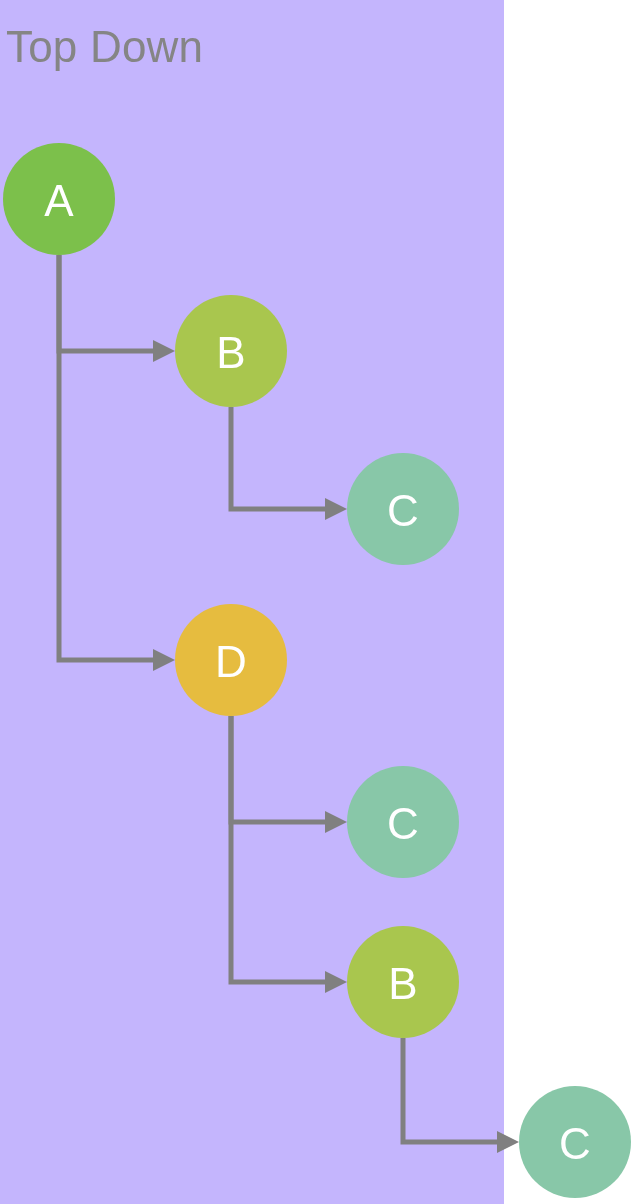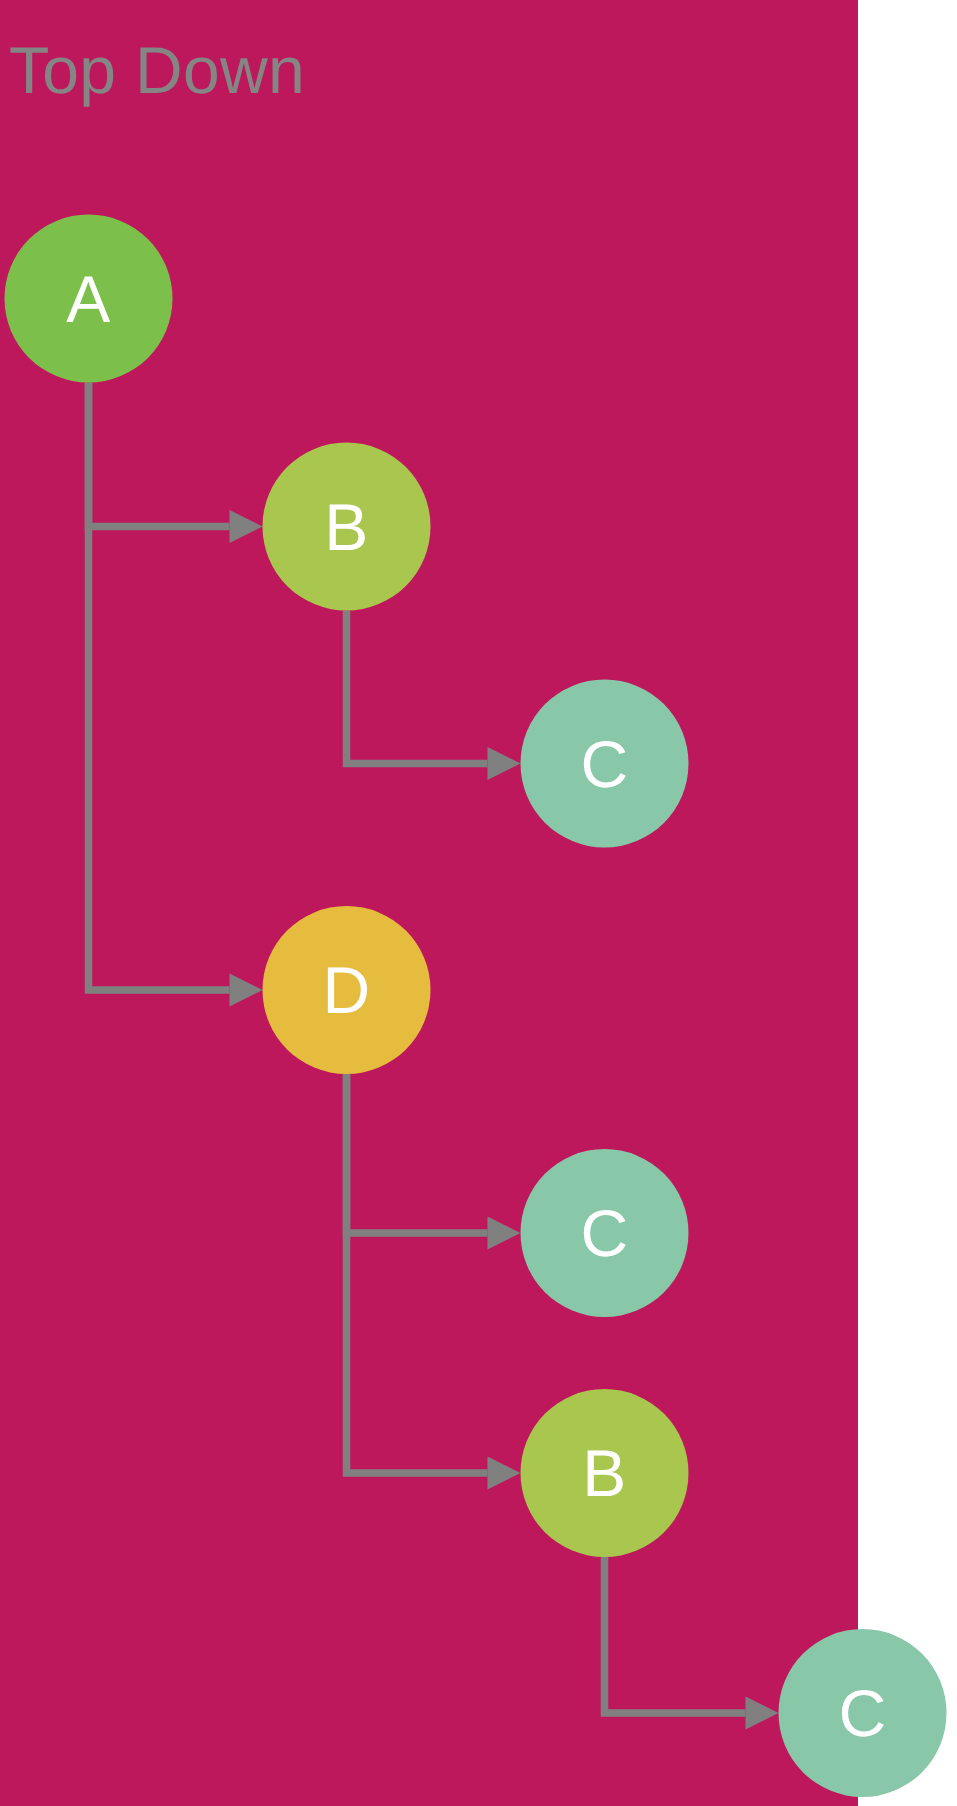--- a/index.html
+++ b/index.html
@@ -9,23 +9,23 @@
     background: #ffffff;
   }
   body {
     width: 638px;
     height: 1204px;
     overflow: hidden;
     font-family: "Liberation Sans", sans-serif;
   }
   #canvas {
     position: relative;
-    width: 572px;
+    width: 504px;
     height: 1204px;
-    background: #be185d;
+    background: #c4b5fd;
   }
   #diagram-svg {
     position: absolute;
     top: 0;
     left: 0;
     width: 638px;
     height: 1204px;
     display: block;
   }
   .diagram-title {

